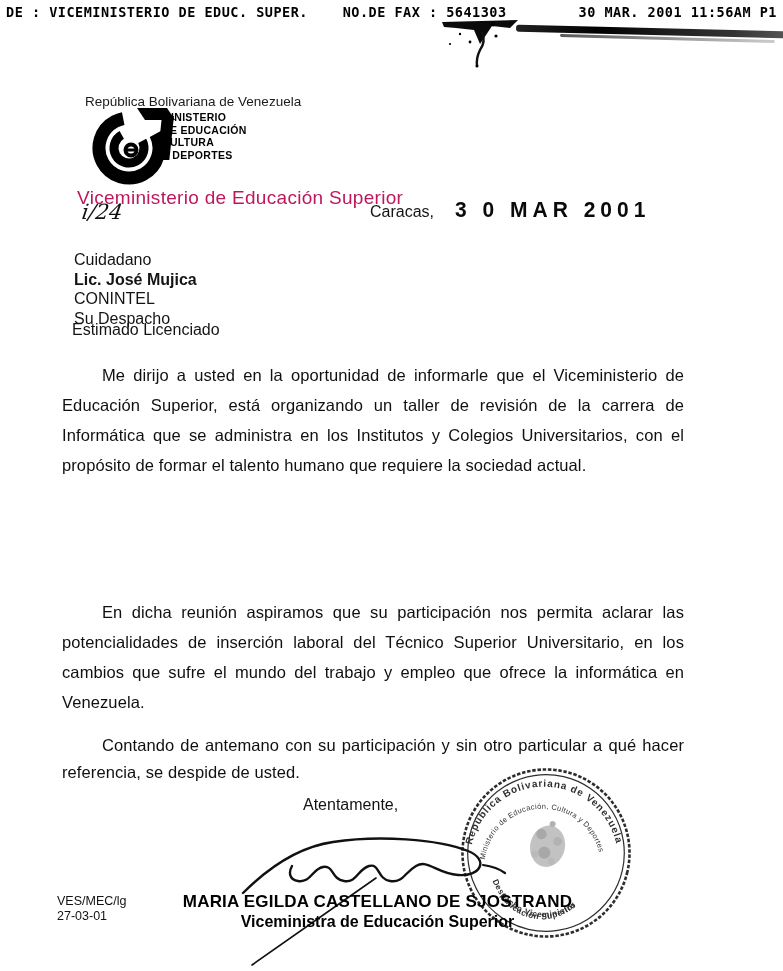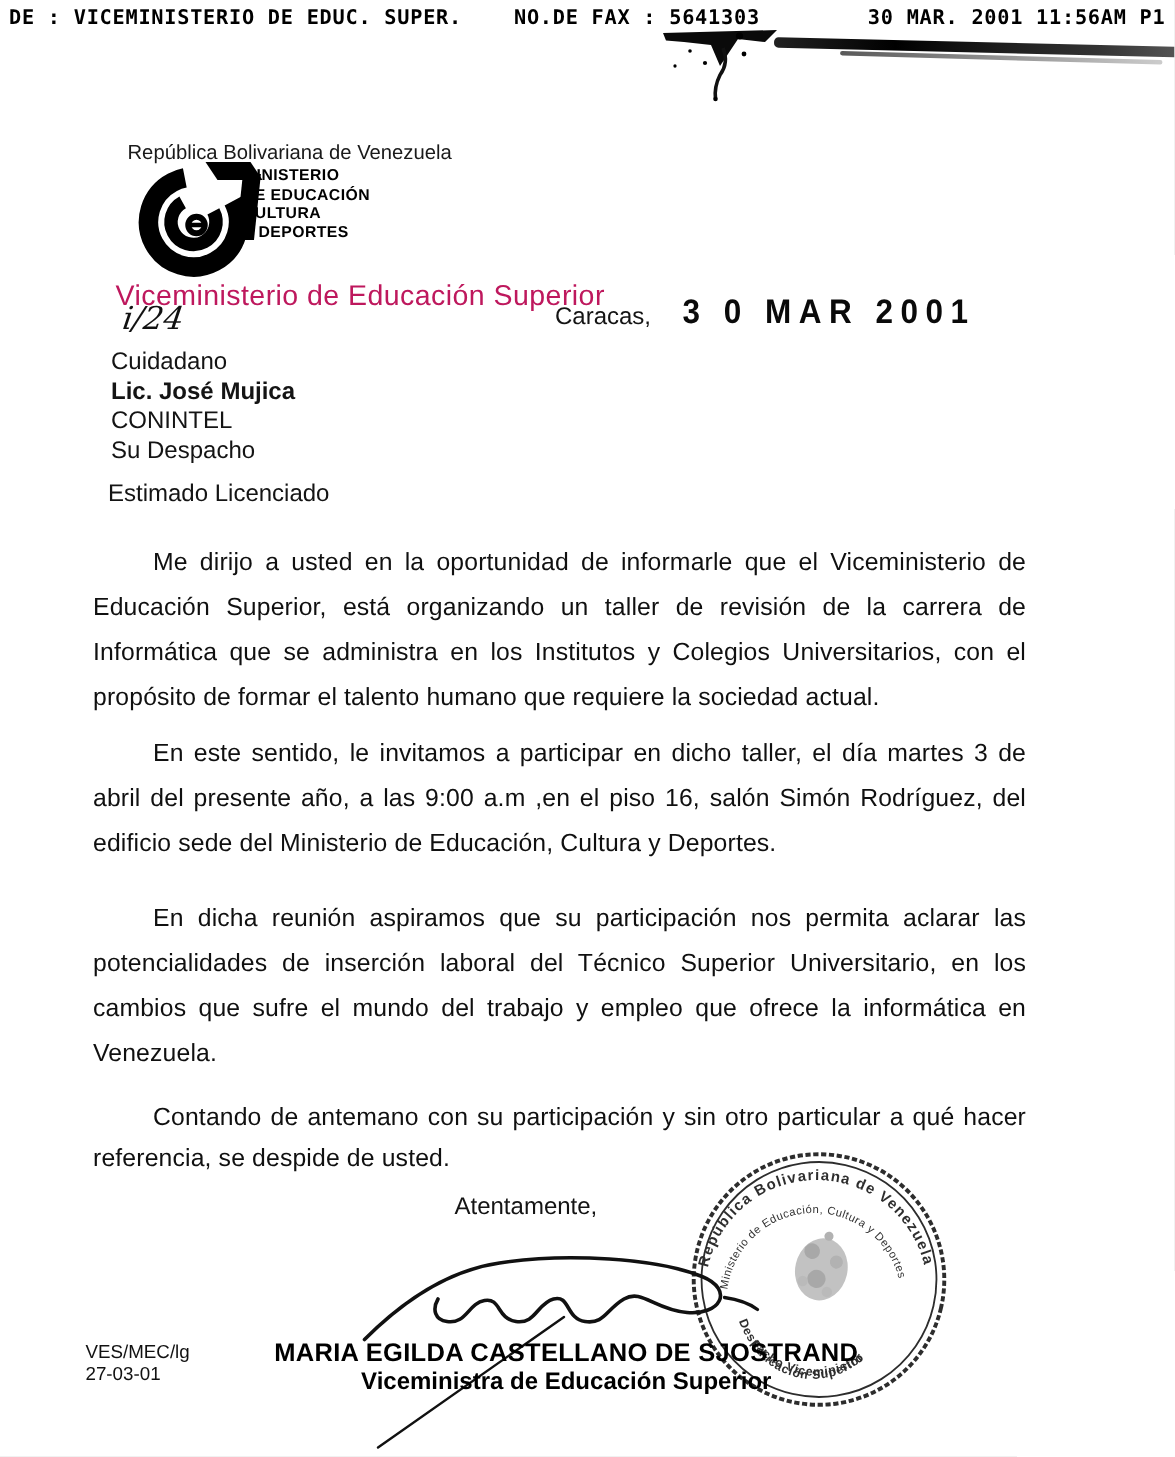--- a/index.html
+++ b/index.html
@@ -56,21 +56,21 @@
     font-size: 21px; transform: skewX(-8deg); color: #111;
   }
   
   .dateline { position: absolute; left: 370px; top: 203px; font-size: 16px; }
   .date-stamp {
     position: absolute; left: 455px; top: 197px;
     font-size: 21px; font-weight: bold; letter-spacing: 5px;
     transform: scaleY(1.08); color: #0a0a0a;
   }
   
-  .recipient { position: absolute; left: 74px; top: 232px; font-size: 16px; line-height: 19.5px; }
+  .recipient { position: absolute; left: 74px; top: 250px; font-size: 16px; line-height: 19.5px; }
   .recipient .bold { font-weight: bold; }
   .greeting { position: absolute; left: 72px; top: 321px; font-size: 16px; }
   
   .body-text {
     position: absolute; left: 62px; width: 622px;
     font-size: 16.5px; line-height: 30px;
     text-align: justify; color: #101010; letter-spacing: 0.1px;
   }
   .body-text p { text-indent: 40px; }
   .p1 { top: 360px; }
@@ -151,23 +151,20 @@
     <div class="bold">Lic. José Mujica</div>
     <div>CONINTEL</div>
     <div>Su Despacho</div>
   </div>
 
   <div class="greeting">Estimado Licenciado</div>
 
   <div class="body-text p1">
     <p>Me dirijo a usted en la oportunidad de informarle que el Viceministerio de Educación Superior, está organizando un taller de revisión de la carrera de Informática  que se administra en los Institutos y Colegios Universitarios, con el propósito de formar el talento humano que requiere la sociedad actual.</p>
   </div>
-  <div class="body-text p2">
-    <p>En este sentido, le invitamos a participar en dicho taller, el día martes 3 de abril  del presente año, a las 9:00 a.m ,en el piso 16, salón  Simón Rodríguez, del edificio sede del Ministerio de Educación, Cultura y Deportes.</p>
-  </div>
   <div class="body-text p3">
     <p>En dicha reunión aspiramos  que su participación nos permita aclarar las potencialidades de inserción  laboral del Técnico Superior Universitario, en los cambios que sufre el  mundo del trabajo y empleo que ofrece la informática en Venezuela.</p>
   </div>
   <div class="body-text p4">
     <p>Contando de antemano  con su participación y sin otro particular a qué hacer referencia, se despide de usted.</p>
   </div>
 
   <div class="valediction">Atentamente,</div>
 
   <svg class="seal" width="182" height="174" viewBox="0 0 200 200">

